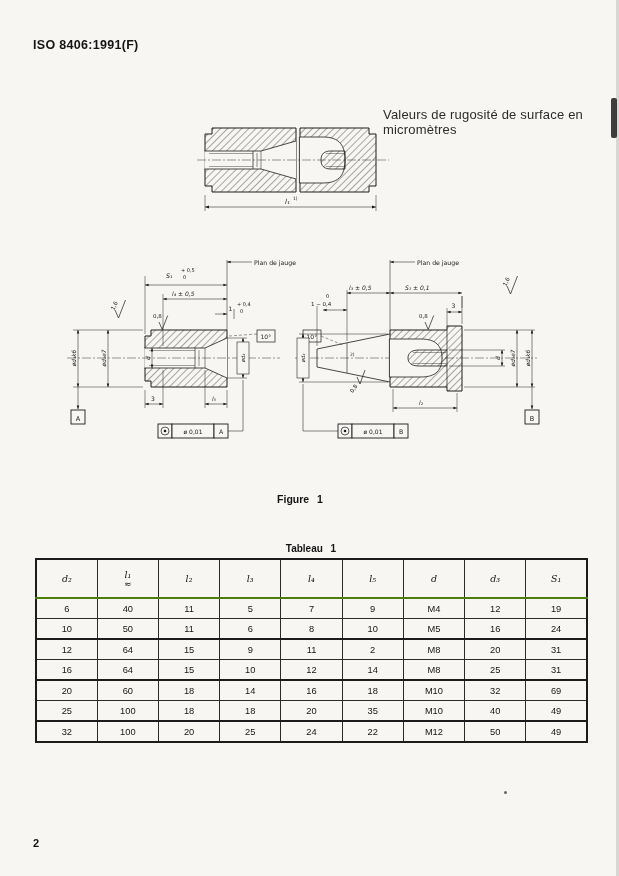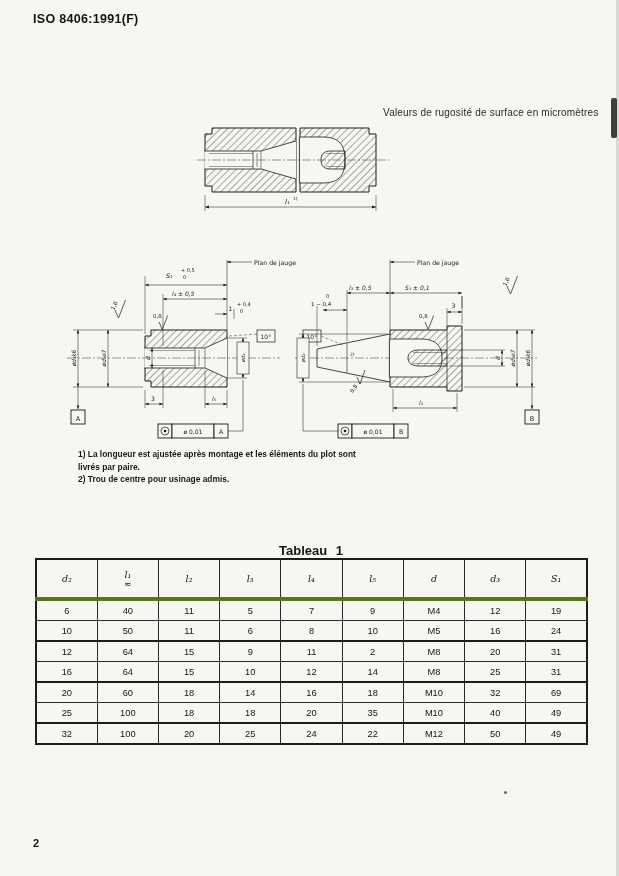--- a/index.html
+++ b/index.html
@@ -1,32 +1,32 @@
 <!DOCTYPE html>
 <html><head>
 <meta charset="utf-8">
 <style>
   html,body{margin:0;padding:0;background:#e8e8e6;}
   .page{position:relative;width:619px;height:876px;background:#f7f6f3;overflow:hidden;
         font-family:"Liberation Sans",sans-serif;color:#141414;}
   .abs{position:absolute;}
-  .doc-header{left:33px;top:12px;font-size:12.5px;font-weight:700;letter-spacing:.3px;}
-  .rough-note{left:383px;top:107px;font-size:10px;color:#2b2b2b;letter-spacing:.2px;text-align:right;}
+  .doc-header{left:33px;top:38px;font-size:12.5px;font-weight:700;letter-spacing:.3px;}
+  .rough-note{left:383px;top:107px;font-size:13px;color:#2b2b2b;letter-spacing:.2px;}
   .footnotes{left:78px;top:448px;width:370px;font-size:8.4px;font-weight:700;line-height:12.5px;color:#1a1a1a;}
   .fig-caption{left:200px;top:493px;width:200px;text-align:center;font-size:10.5px;font-weight:700;word-spacing:5px;}
-  .tab-caption{left:211px;top:543px;width:200px;text-align:center;font-size:13px;font-weight:700;word-spacing:5px;}
+  .tab-caption{left:211px;top:543px;width:200px;text-align:center;font-size:10px;font-weight:700;word-spacing:5px;}
   .page-number{left:33px;top:837px;font-size:11px;font-weight:700;}
   table.dims{left:35px;top:558px;width:553px;border-collapse:collapse;table-layout:fixed;
              font-size:9.3px;color:#151515;}
   table.dims th, table.dims td{border:1px solid #2a2a2a;text-align:center;padding:0;}
   table.dims th{height:37px;font-weight:400;font-style:italic;
                 font-family:"DejaVu Serif",serif;font-size:9.5px;}
   table.dims td{height:19px;font-family:"Liberation Sans",sans-serif;}
   table.dims{border:2px solid #1c1c1c;}
-  table.dims thead th{border-bottom:4px solid #4d7c0f;margin-left:29px;}
+  table.dims thead th{border-bottom:2px solid #4d7c0f;margin-left:29px;}
   tr.group-start td{border-top:2px solid #1c1c1c;}
   .approx{font-size:9px;line-height:8px;font-style:normal;}
   svg{font-family:"DejaVu Sans",sans-serif;}
   svg text{fill:#1a1a1a;}
   .artifact-streak{left:611px;top:98px;width:6px;height:40px;background:#1d1d1d;opacity:.85;border-radius:2px;}
   .artifact-dot{left:504px;top:791px;width:3px;height:3px;background:#666;border-radius:50%;}
   .edge-line{left:616px;top:0;width:3px;height:876px;background:#d8d7d3;}
 </style>
 </head>
 <body>
@@ -271,26 +271,22 @@
         <g>
           <circle cx="290" cy="185" r="4" fill="none" stroke="#1a1a1a" stroke-width="0.7"></circle>
           <circle cx="290" cy="185" r="1.3" fill="#1a1a1a"></circle>
         </g>
         <text x="318" y="188" text-anchor="middle" font-size="6">ø 0,01</text>
         <text x="346" y="188" text-anchor="middle" font-size="6.2">B</text>
       </g>
     </g>
   </svg>
 
-  <div class="abs footnotes">
-    <div>1) La longueur est ajustée après montage et les éléments du plot sont</div>
-    <div>livrés par paire.</div>
-    <div>2) Trou de centre pour usinage admis.</div>
-  </div>
-
+
+  <div class="abs fig-caption">Figure 1</div>
   <div class="abs tab-caption">Tableau 1</div>
 
   <table class="abs dims">
     <thead>
       <tr>
           <th>d₂</th>
           <th>
             <div>l₁</div>
             <div class="approx">≈</div>
           </th>

